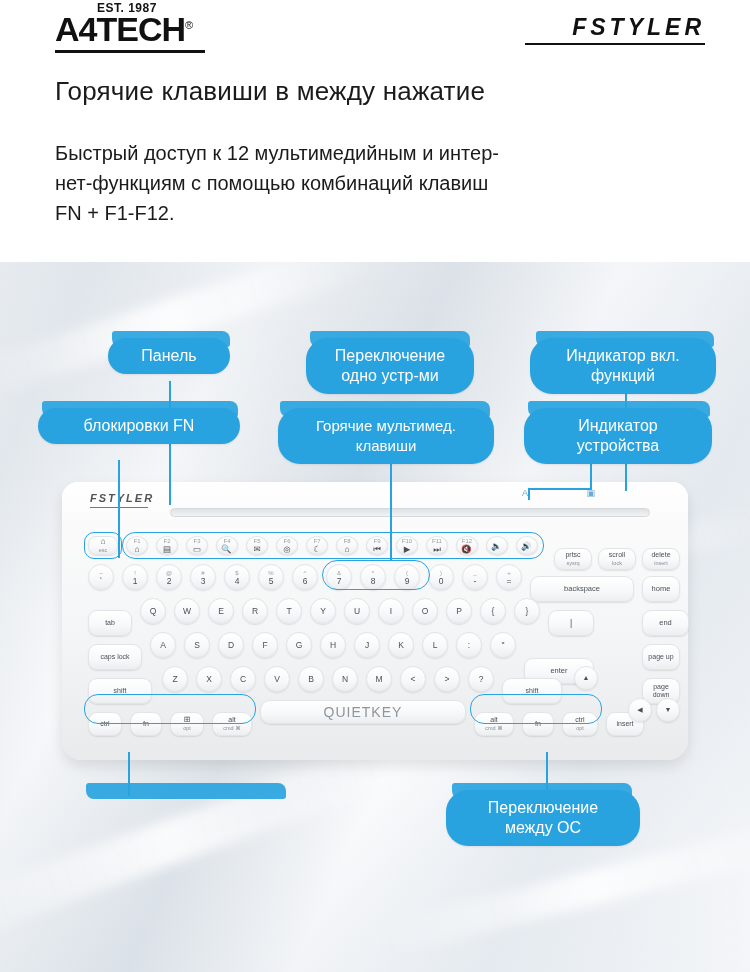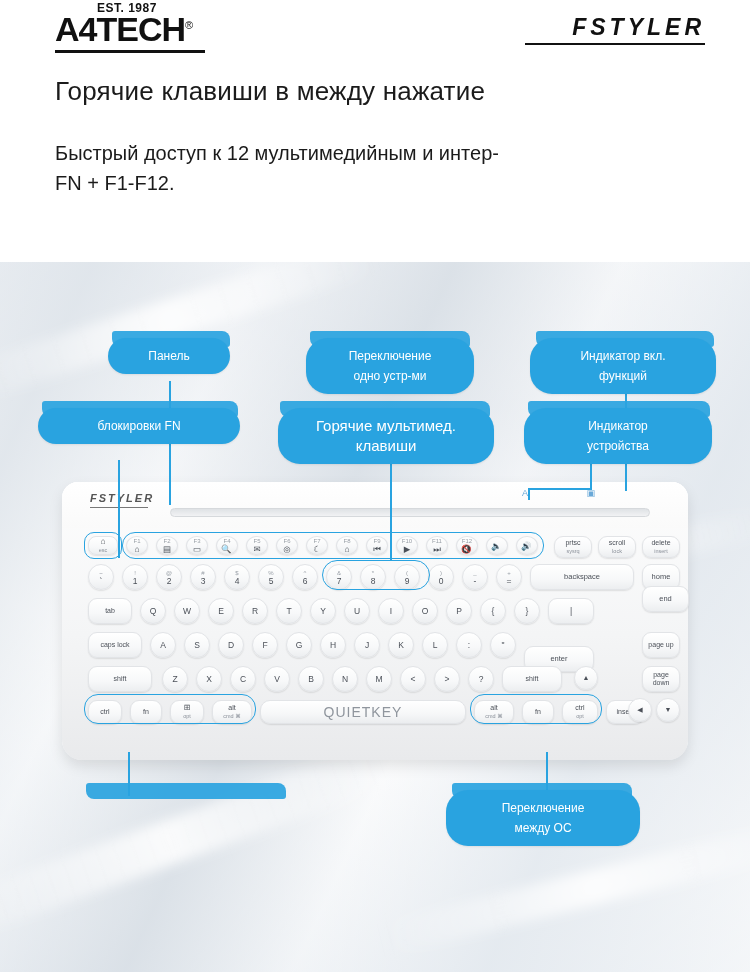--- a/index.html
+++ b/index.html
@@ -87,21 +87,21 @@
     width:560px;
   }
 
   
   .callout {
     position:absolute; z-index:30;
     background:#29a3e0;
     color:#ffffff;
     border-radius:22px;
     text-align:center;
-    font-size:12px;
+    font-size:16px;
     line-height:20px;
     padding:8px 14px;
     box-shadow:0 1px 2px rgba(0,0,0,0.08);
   }
   .callout.small { font-size:15px; }
 
   .brush {
     position:absolute; z-index:29;
     background:#29a3e0;
     opacity:0.92;
@@ -163,21 +163,21 @@
     border-radius:50%;
     box-shadow:0 1px 1.5px rgba(0,0,0,0.10);
     color:#5a5f66;
     font-size:7px;
     display:flex; align-items:center; justify-content:center;
     text-align:center;
     line-height:8px;
     overflow:hidden;
     padding:1px;
   }
-  .key.wide { border-radius:9px; }
+  .key.wide { border-radius:9px;margin-top:12px; }
   .key .sub { font-size:5.5px; color:#8a9099; display:block; }
   .key .top { font-size:6px; color:#9aa0a8; display:block; }
   .key b { font-weight:normal; font-size:8.5px; color:#4b5058; }
 
   .spacebar {
     position:absolute;
     background:linear-gradient(180deg,#ffffff 0%, #f6f7f8 60%, #ebedef 100%);
     border:1px solid #e2e4e7; border-radius:10px;
     box-shadow:0 1px 1.5px rgba(0,0,0,0.10);
     display:flex; align-items:center; justify-content:center;
@@ -215,20 +215,21 @@
   </div>
 
   <div class="fstyler-top">
     <div class="fstyler-word">FSTYLER</div>
     <div class="fstyler-rule"></div>
   </div>
 
   <div class="headline">Горячие клавиши в между нажатие</div>
   <div class="subcopy">
     <div>Быстрый доступ к 12 мультимедийным и интер-</div>
+    <div>нет-функциям с помощью комбинаций клавиш</div>
     <div>FN + F1-F12.</div>
   </div>
 
   <div class="brush" style="left:112px; top:331px; width:118px; height:16px; border-radius:3px 8px 3px 8px;"></div>
   <div class="brush" style="left:310px; top:331px; width:160px; height:16px; border-radius:3px 8px 3px 8px;"></div>
   <div class="brush" style="left:536px; top:331px; width:178px; height:16px; border-radius:3px 8px 3px 8px;"></div>
   <div class="brush" style="left:42px; top:401px; width:196px; height:16px; border-radius:3px 8px 3px 8px;"></div>
   <div class="brush" style="left:280px; top:401px; width:210px; height:16px; border-radius:3px 8px 3px 8px;"></div>
   <div class="brush" style="left:528px; top:401px; width:182px; height:16px; border-radius:3px 8px 3px 8px;"></div>
   <div class="brush" style="left:86px; top:783px; width:200px; height:16px; border-radius:3px 8px 3px 8px;"></div>
@@ -437,21 +438,21 @@
           </div>
         <div class="key" style="left:418px; top:72px; width:26px; height:26px;">
             <b>{</b>
           </div>
         <div class="key" style="left:452px; top:72px; width:26px; height:26px;">
             <b>}</b>
           </div>
         <div class="key wide" style="left:486px; top:72px; width:46px; height:26px;">
             <b>|</b>
           </div>
-        <div class="key wide" style="left:580px; top:60px; width:47px; height:26px;">
+        <div class="key wide" style="left:580px; top:72px; width:47px; height:26px;">
             <b style="font-size:7.5px">end</b>
           </div>
       </div>
 
       <div class="krow">
         <div class="key wide" style="left:26px; top:106px; width:54px; height:26px;">
             <b style="font-size:7px">caps lock</b>
           </div>
         <div class="key" style="left:88px; top:106px; width:26px; height:26px;">
             <b>A</b>

